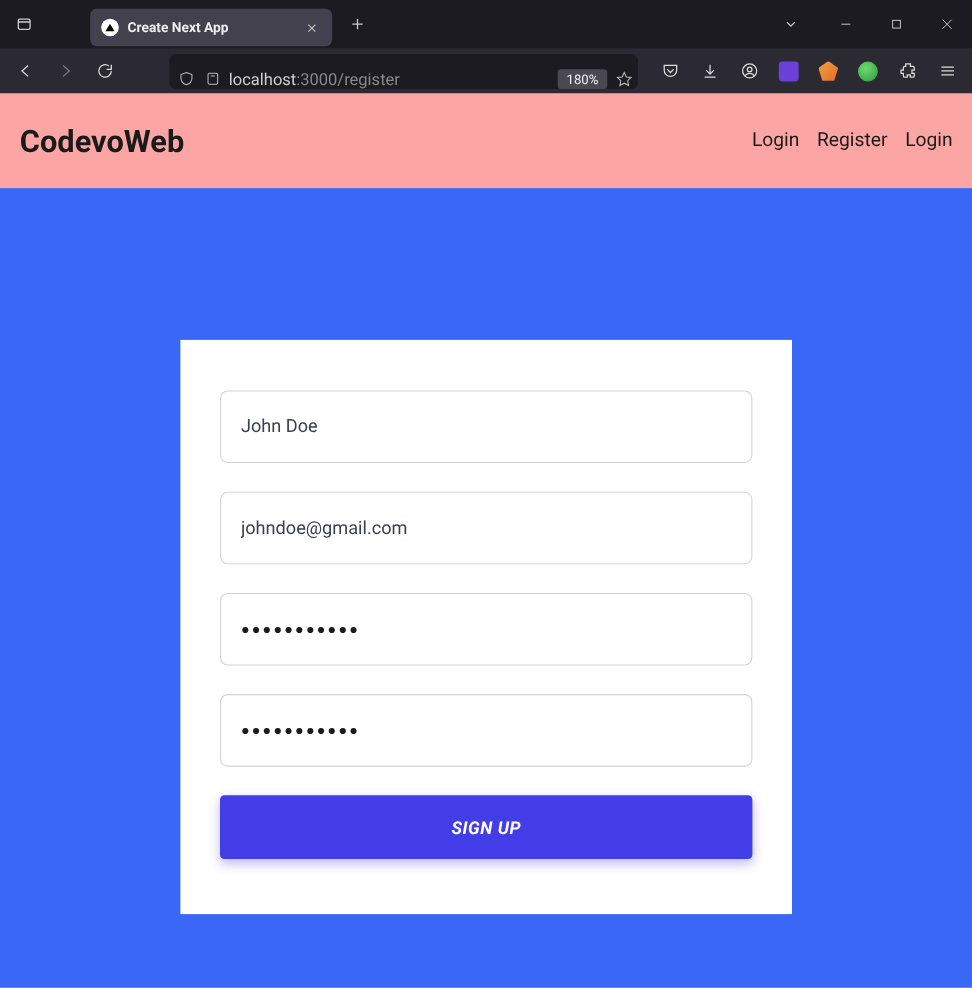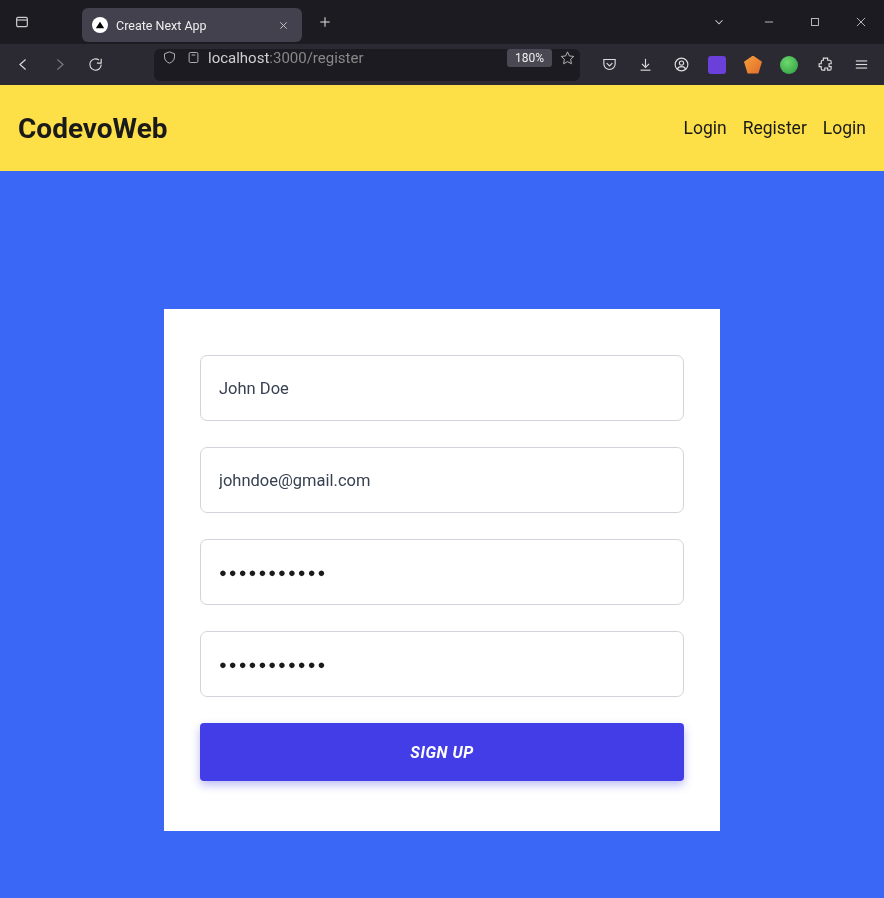--- a/index.html
+++ b/index.html
@@ -1,47 +1,47 @@
 <!DOCTYPE html>
 <html><head>
   <meta charset="utf-8">
   <style>
     * { margin:0; padding:0; box-sizing:border-box; font-family:-apple-system,BlinkMacSystemFont,"Segoe UI",Roboto,sans-serif; }
     body { width:884px; height:898px; background:#1c1b22; overflow:hidden; display:flex; flex-direction:column; }
     
     .titlebar { height:44px; background:#1c1b22; display:flex; align-items:center; color:#ccc; }
     .sys-icon { width:44px; display:flex; justify-content:center; align-items:center; }
     .sys-icon svg { width:16px; height:16px; }
-    .tab { background:#42414d; height:34px; margin-top:6px; border-radius:6px; display:flex; align-items:center; padding:0 10px; gap:8px; min-width:220px; position:relative; }
+    .tab { background:#42414d; height:34px; margin-top:6px; border-radius:6px; display:flex; align-items:center; padding:0 10px; gap:8px; min-width:220px; position:relative;font-weight:bold; }
     .favicon { width:16px; height:16px; border-radius:50%; background:#fff; display:flex; align-items:center; justify-content:center; }
     .favicon svg { width:10px; height:10px; }
     .tab-title { font-size:12.5px; color:#eee; flex:1; }
     .tab-close { width:18px; height:18px; display:flex; align-items:center; justify-content:center; cursor:pointer; border-radius:3px; }
     .tab-close svg { width:11px; height:11px; }
     .newtab { width:30px; height:30px; display:flex; align-items:center; justify-content:center; margin-left:8px; cursor:pointer; border-radius:4px; }
     .newtab svg { width:14px; height:14px; }
     .titlebar-spacer { flex:1; }
     .title-btn { width:46px; height:44px; display:flex; align-items:center; justify-content:center; cursor:pointer; }
     .title-btn svg { width:14px; height:14px; stroke:#ccc; }
     
     .toolbar { height:41px; background:#2b2a33; display:flex; align-items:center; padding:0 6px; gap:2px; }
     .tbtn { width:34px; height:32px; display:flex; align-items:center; justify-content:center; cursor:pointer; border-radius:4px; }
     .tbtn.disabled { opacity:.45; cursor:default; }
     .tbtn svg { width:17px; height:17px; stroke:#ddd; fill:none; stroke-width:1.6; }
-    .urlbar { flex:1; height:32px; background:#1c1b22; border-radius:6px; display:flex; align-items:flex-start; padding:0 6px; gap:6px; margin:0 10px 0 40px; position:relative; }
+    .urlbar { flex:1; height:32px; background:#1c1b22; border-radius:6px; display:flex; align-items:flex-end; padding:0 6px; gap:6px; margin:0 10px 0 40px; position:relative; }
     .url-icon { width:18px; height:18px; display:flex; align-items:center; justify-content:center; }
     .url-icon svg { width:15px; height:15px; stroke:#bbb; fill:none; stroke-width:1.5; }
     .url-text { font-size:15px; color:#d0d0d0; }
     .url-text .dim { color:#888; }
     .url-right { position:absolute; right:4px; display:flex; align-items:center; gap:6px; }
     .zoom-badge { background:#4a4953; color:#eee; font-size:12px; padding:2px 8px; border-radius:3px; }
     .ext-icon { width:18px; height:18px; border-radius:3px; }
     
     .page { flex:1; display:flex; flex-direction:column; background:#fff; overflow:hidden; }
-    .site-header { height:86px; background:#fde047; display:flex; align-items:center; padding:0 18px; }
+    .site-header { height:86px; background:#fca5a5; display:flex; align-items:center; padding:0 18px; }
     .brand { font-size:28px; font-weight:700; color:#1a1a1a; }
     .nav-spacer { flex:1; }
     .nav-link { font-size:17.5px; color:#1a1a1a; margin-left:16px; cursor:pointer; }
     .page-body { flex:1; background:#3b67f6; display:flex; justify-content:center; padding-top:138px; }
     .card { width:556px; background:#fff; padding:46px 36px 50px; display:flex; flex-direction:column; gap:26px; height:fit-content; }
     .field { width:100%; height:66px; border:1px solid #d1d5db; border-radius:7px; padding:16px 18px; font-size:16.5px; color:#374151; outline:none; }
     .field.pwd { letter-spacing:2px; font-size:13px; color:#1a1a1a; }
     .submit { width:100%; height:58px; background:#423de7; border:none; border-radius:4px; color:#fff; font-size:16px; font-weight:700; letter-spacing:.5px; cursor:pointer; box-shadow:0 4px 10px rgba(66,61,231,.35);font-style:italic; }
     .tab-chevron { width:34px; height:34px; display:flex; align-items:center; justify-content:center; cursor:pointer; margin-right:10px; }
     .tab-chevron svg{width:14px;height:14px;stroke:#ccc;fill:none;stroke-width:1.8;}

